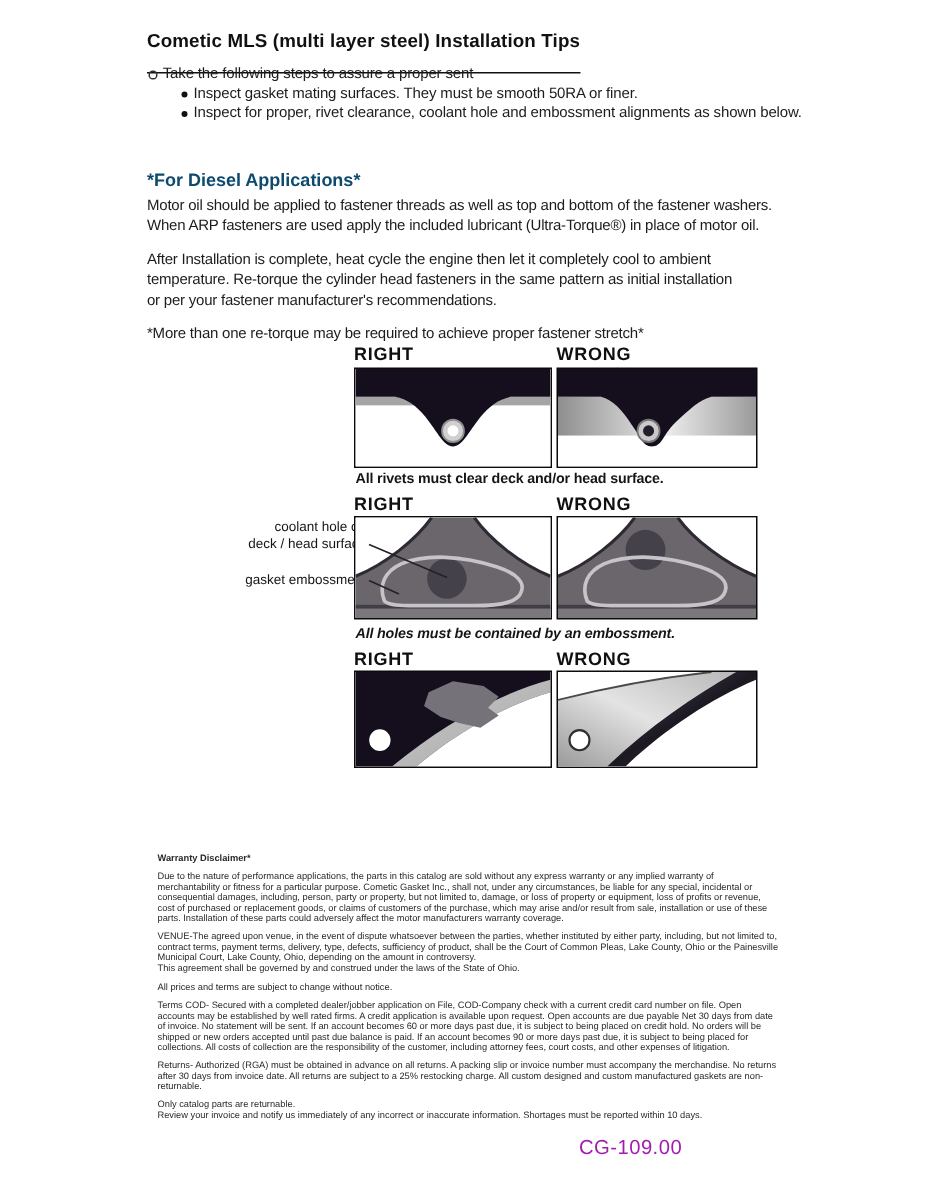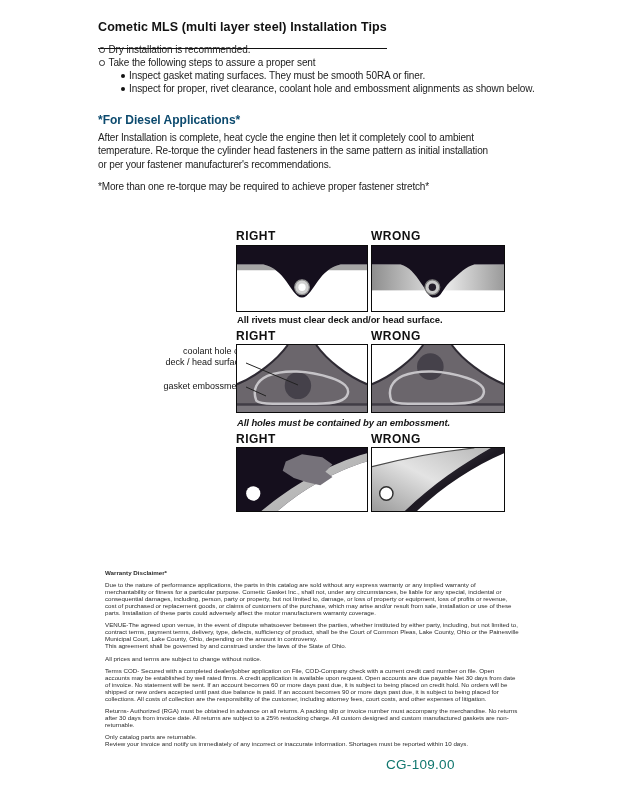--- a/index.html
+++ b/index.html
@@ -36,21 +36,21 @@
   .f2-cap{top:417px;font-style:italic;}
   .f3-cap{top:516px;width:235px;}
   .ann{position:absolute;font-size:9px;line-height:10.8px;text-align:right;color:#151515;width:124px;left:120px;white-space:pre-line;}
   .ann-1{top:346px;}
   .ann-2{top:381px;}
   .leaders{position:absolute;left:120px;top:340px;width:250px;height:80px;pointer-events:none;}
   .fineprint{position:absolute;left:105px;top:570px;width:414px;font-size:6.2px;line-height:6.9px;color:#2a2a2a;letter-spacing:0;}
   .fineprint p{margin:0;}
   .fineprint p.gap{margin-top:5.5px;}
   .fp-head{font-weight:bold;}
-  .docnum{position:absolute;left:386px;top:757px;font-size:13.5px;letter-spacing:0.3px;color:#0f766e;text-align:center;}
+  .docnum{position:absolute;left:386px;top:757px;font-size:13.5px;letter-spacing:0.3px;color:#a21caf;text-align:center;}
 </style>
 </head>
 <body>
 
 <svg width="0" height="0" style="position:absolute">
   <defs>
     <linearGradient id="deckGrad" x1="0" y1="0" x2="1" y2="0">
       <stop offset="0" stop-color="#8e8e8e"></stop>
         <stop offset="0.55" stop-color="#ececec"></stop>
         <stop offset="1" stop-color="#9a9a9a"></stop>
@@ -72,38 +72,36 @@
   </defs>
 </svg>
 
 <div class="page">
 
   <div class="title">Cometic MLS (multi layer steel) Installation Tips</div>
 
   <div class="bullets">
       <div class="bullet-row">
         <span class="ring"></span>
-        <span>Dry installation is recommended.</span>
-      </div>
-      <div class="bullet-row">
-        <span class="ring"></span>
         <span>Take the following steps to assure a proper sent</span>
       </div>
       <div class="bullet-row sub">
         <span class="dot"></span>
         <span>Inspect gasket mating surfaces.  They must be smooth 50RA or finer.</span>
       </div>
       <div class="bullet-row sub">
         <span class="dot"></span>
         <span>Inspect for proper, rivet clearance, coolant hole and embossment alignments as shown below.</span>
       </div>
     </div>
 
   <div class="diesel-heading">*For Diesel Applications*</div>
   <div class="diesel-paras">
+    <p>Motor oil should be applied to fastener threads as well as top and bottom of the fastener washers.
+When ARP fasteners are used apply the included lubricant (Ultra-Torque®) in place of motor oil.</p>
     <p>After Installation is complete, heat cycle the engine then let it completely cool to ambient
 temperature. Re-torque the cylinder head fasteners in the same pattern as initial installation
 or per your fastener manufacturer's recommendations.</p>
     <p>*More than one re-torque may be required to achieve proper fastener stretch*</p>
   </div>
 
   <div class="dlabel f1-right">RIGHT</div>
   <div class="dlabel f1-wrong">WRONG</div>
   <div class="dbox f1-box-r">
     <svg viewBox="0 0 128 63" preserveAspectRatio="none">

